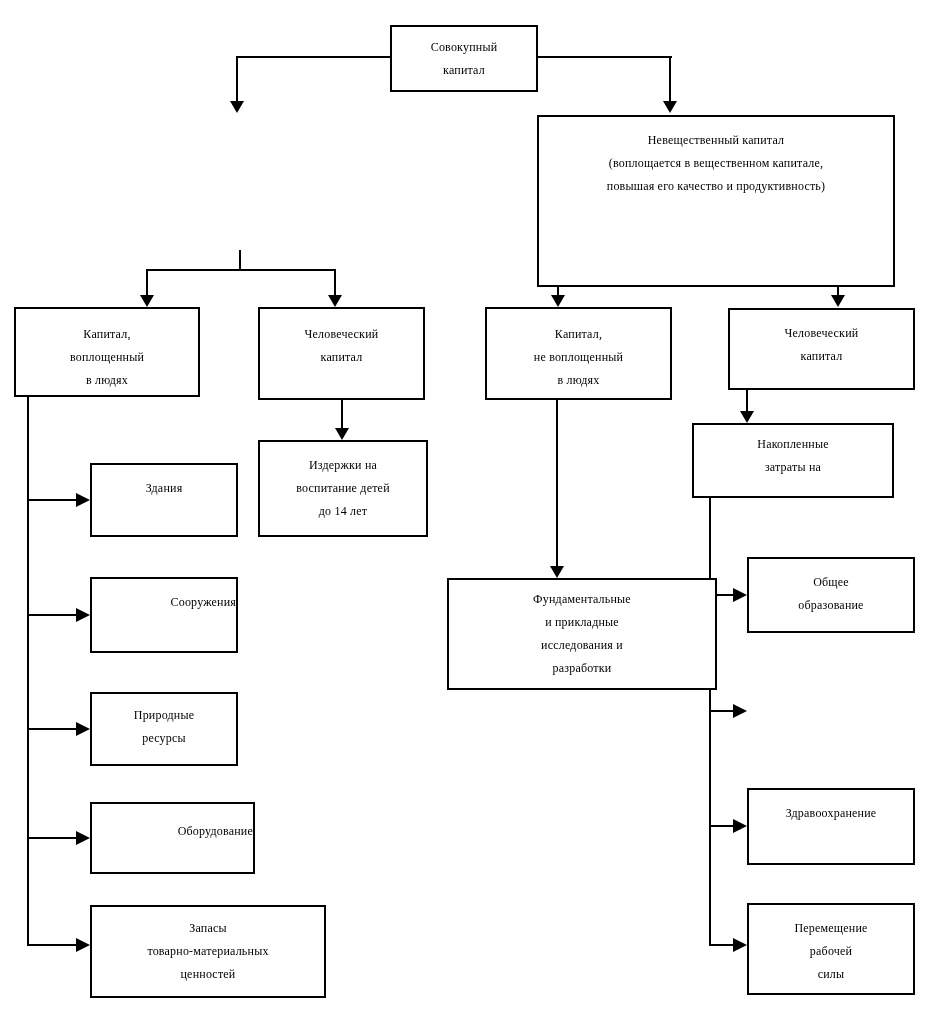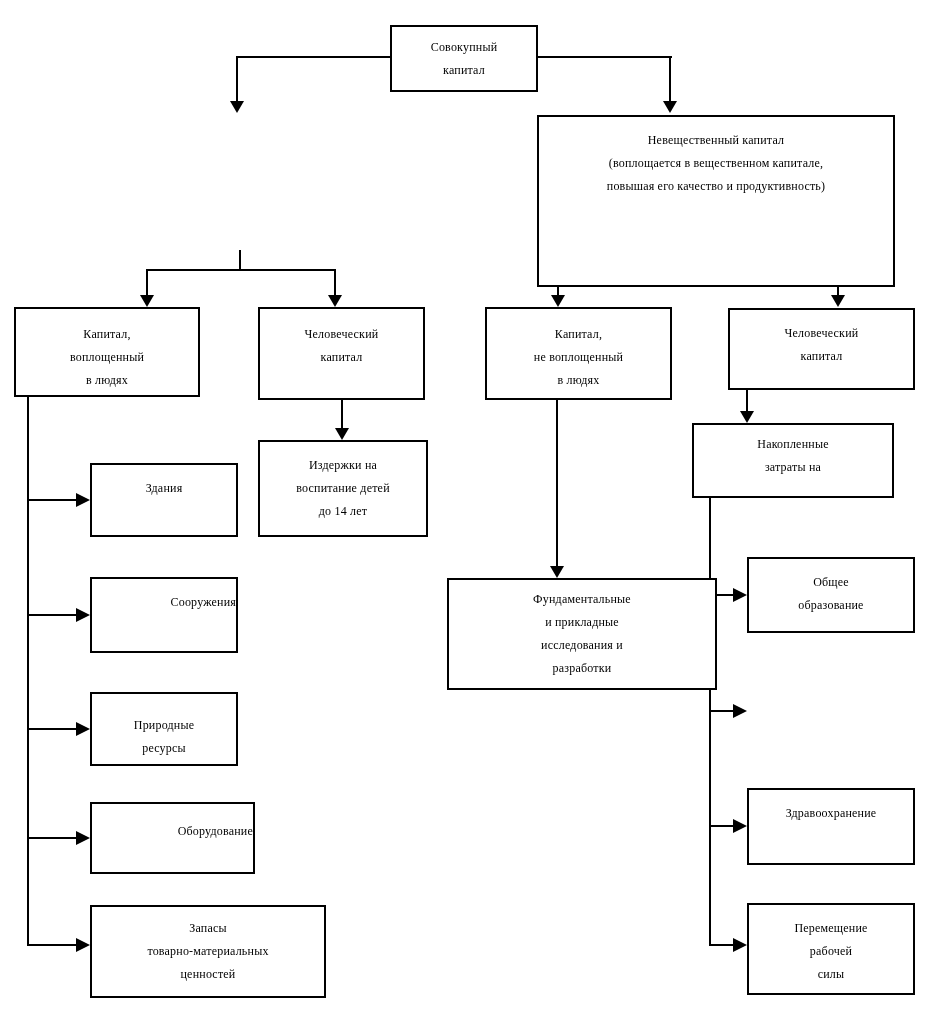--- a/index.html
+++ b/index.html
@@ -106,21 +106,21 @@
   </div>
 
   <div class="node" style="left:90px;top:463px;width:148px;height:74px">
     <span class="lbl">Здания</span>
   </div>
 
   <div class="node left-align" style="left:90px;top:577px;width:148px;height:76px">
     <span class="lbl">Сооружения</span>
   </div>
 
-  <div class="node" style="left:90px;top:692px;width:148px;height:74px;padding-top:20px">
+  <div class="node" style="left:90px;top:692px;width:148px;height:74px;padding-top:10px">
     <span class="lbl">Природные
 ресурсы</span>
   </div>
 
   <div class="node left-align" style="left:90px;top:802px;width:165px;height:72px;padding-top:16px;padding-left:7px">
     <span class="lbl">Оборудование</span>
   </div>
 
   <div class="node" style="left:90px;top:905px;width:236px;height:93px;padding-top:10px">
     <span class="lbl">Запасы

